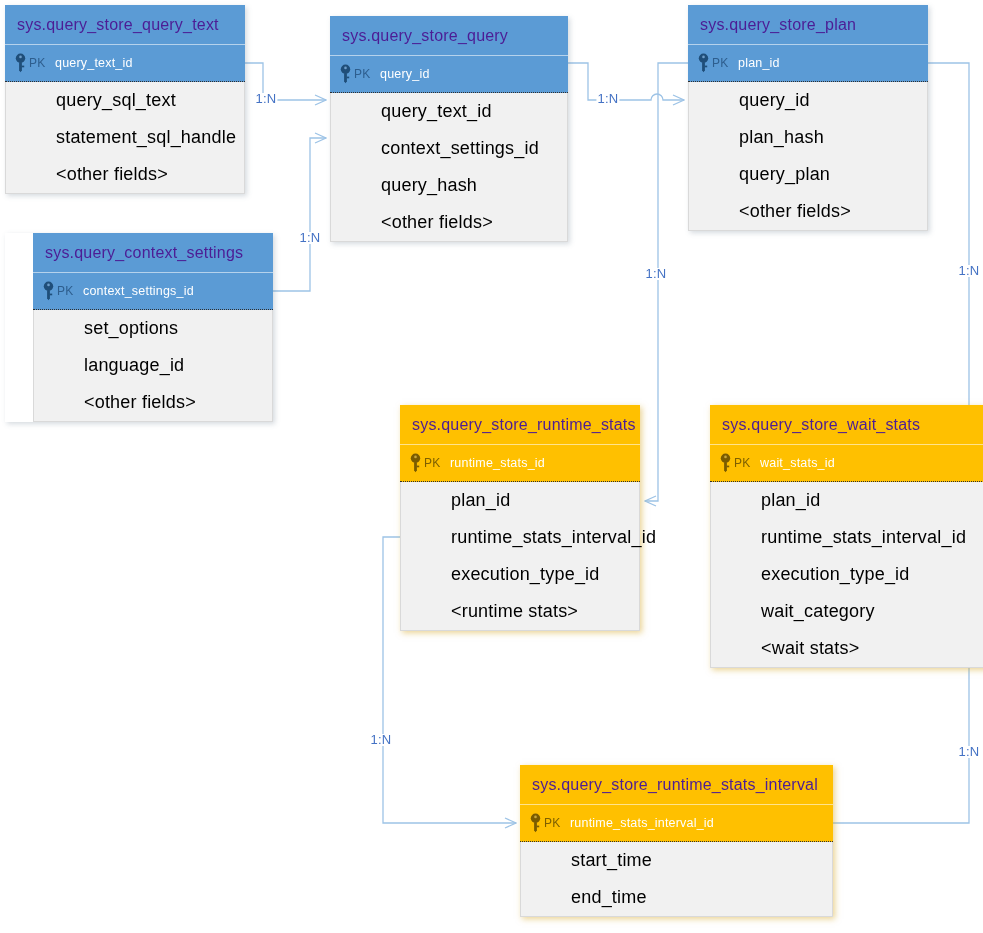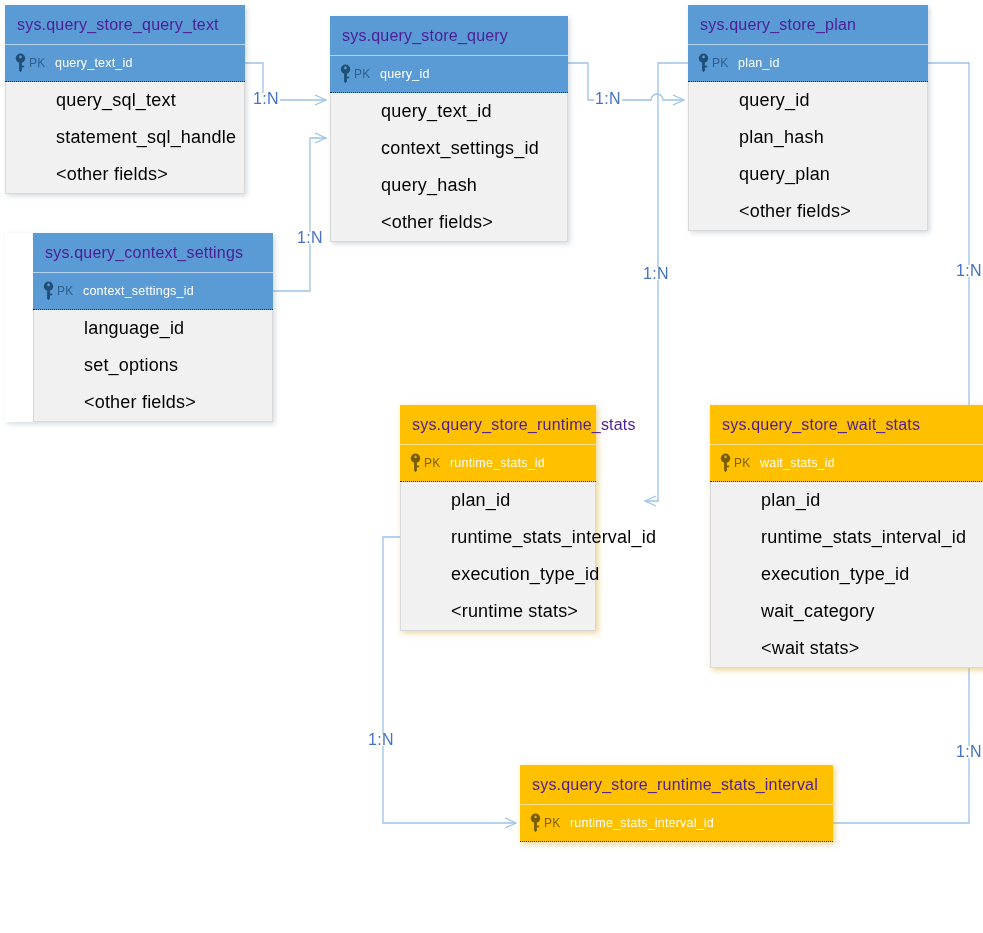--- a/index.html
+++ b/index.html
@@ -36,21 +36,21 @@
   .t-blue .pktag{color:#2E5E8E;}
   
   .t-orange .ehead,.t-orange .pkrow{background:#FFC000;}
   .t-orange{box-shadow:2px 2px 6px rgba(214,168,40,.5);}
   .t-orange .pkrow{color:#ffffff;}
   .t-orange .pktag{color:#7F6000;}
   
   #wires{position:absolute;left:0;top:0;pointer-events:none;}
   .rel-label{
     position:absolute;transform:translate(-50%,-50%);
-    background:#ffffff;color:#4472C4;font-size:16px;line-height:12px;
+    background:#ffffff;color:#4472C4;font-size:13px;line-height:12px;
     padding:0 1px;letter-spacing:.3px;
   }
 </style>
 </head>
 <body>
 
 <div id="canvas">
 
   <svg id="wires" width="983" height="933">
     <defs>
@@ -142,27 +142,27 @@
             <circle cx="6.5" cy="5.3" r="4.7" fill="#1F4E79"></circle>
             <circle cx="6.5" cy="3.9" r="1.3" fill="#6E9DC9"></circle>
             <path d="M5.1,9.3 h2.8 v8 l-1.4,2 l-1.4,-2 z" fill="#1F4E79"></path>
             <rect x="7.6" y="12.6" width="2.6" height="1.7" fill="#1F4E79"></rect>
           </svg>
         </span>
       <span class="pktag">PK</span>
       <span class="pkname">context_settings_id</span>
     </div>
     <div class="ebody">
+      <div class="frow">set_options</div>
       <div class="frow">language_id</div>
-      <div class="frow">set_options</div>
-      <div class="frow">&lt;other fields&gt;</div>
-    </div>
-  </div>
-
-  <div class="etable t-orange" style="left:400px;top:405px;width:196px;">
+      <div class="frow">&lt;other fields&gt;</div>
+    </div>
+  </div>
+
+  <div class="etable t-orange" style="left:400px;top:405px;width:240px;">
     <div class="ehead">sys.query_store_runtime_stats</div>
     <div class="pkrow">
       <span class="keywrap">
           <svg width="13" height="21" viewBox="0 0 13 21">
             <circle cx="6.5" cy="5.3" r="4.7" fill="#7A5C00"></circle>
             <circle cx="6.5" cy="3.9" r="1.3" fill="#C9A73E"></circle>
             <path d="M5.1,9.3 h2.8 v8 l-1.4,2 l-1.4,-2 z" fill="#7A5C00"></path>
             <rect x="7.6" y="12.6" width="2.6" height="1.7" fill="#7A5C00"></rect>
           </svg>
         </span>
@@ -206,20 +206,24 @@
       <span class="keywrap">
           <svg width="13" height="21" viewBox="0 0 13 21">
             <circle cx="6.5" cy="5.3" r="4.7" fill="#7A5C00"></circle>
             <circle cx="6.5" cy="3.9" r="1.3" fill="#C9A73E"></circle>
             <path d="M5.1,9.3 h2.8 v8 l-1.4,2 l-1.4,-2 z" fill="#7A5C00"></path>
             <rect x="7.6" y="12.6" width="2.6" height="1.7" fill="#7A5C00"></rect>
           </svg>
         </span>
       <span class="pktag">PK</span>
       <span class="pkname">runtime_stats_interval_id</span>
+    </div>
+    <div class="ebody">
+      <div class="frow">start_time</div>
+      <div class="frow">end_time</div>
     </div>
   </div>
 
   <div class="rel-label" style="left:266px;top:99px;">1:N</div>
   <div class="rel-label" style="left:310px;top:238px;">1:N</div>
   <div class="rel-label" style="left:608px;top:99px;">1:N</div>
   <div class="rel-label" style="left:656px;top:274px;">1:N</div>
   <div class="rel-label" style="left:969px;top:271px;">1:N</div>
   <div class="rel-label" style="left:381px;top:740px;">1:N</div>
   <div class="rel-label" style="left:969px;top:752px;">1:N</div>

